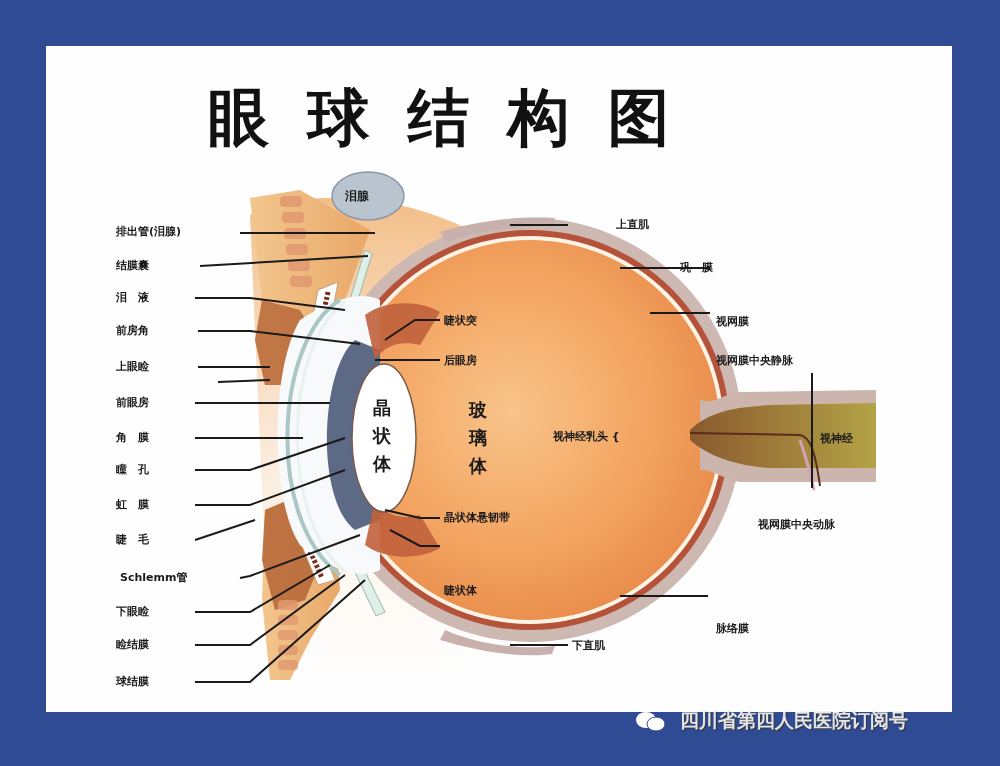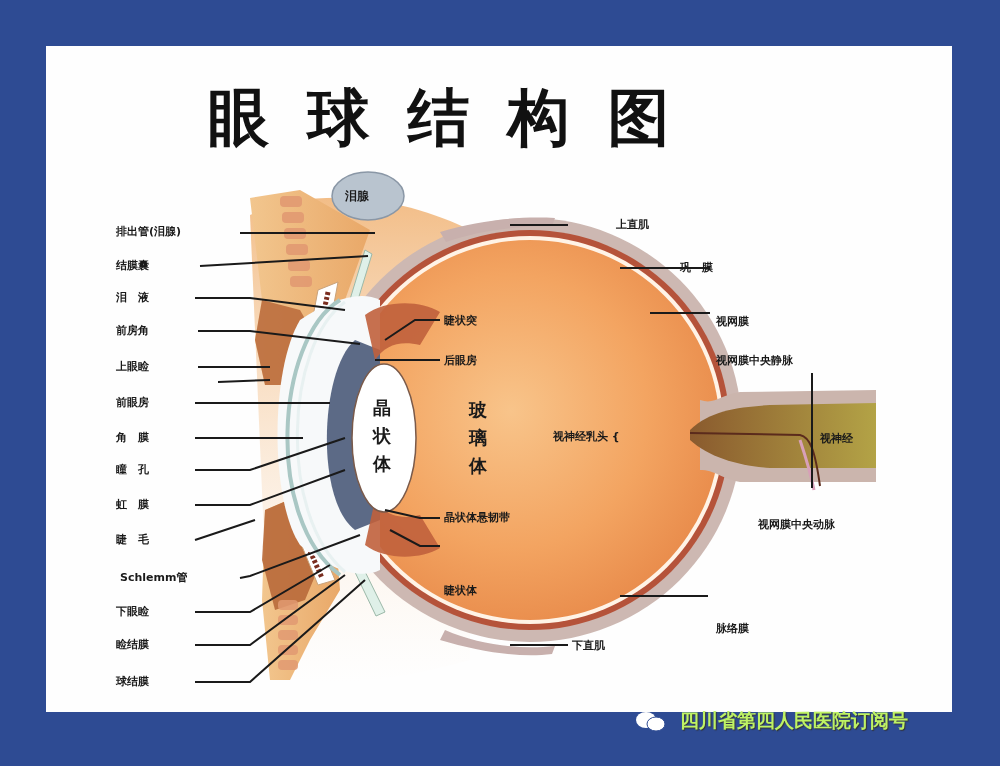--- a/index.html
+++ b/index.html
@@ -3,21 +3,21 @@
 <meta charset="utf-8">
 <style>
   html,body{margin:0;padding:0;}
   body{width:1000px;height:766px;background:#2c4a94;position:relative;overflow:hidden;font-family:"DejaVu Sans","Liberation Sans",sans-serif;}
   .frame{position:absolute;left:0;top:0;width:1000px;height:766px;background:#2e4b93;}
   .panel{position:absolute;left:46px;top:46px;width:906px;height:666px;background:#fefefe;}
   .title{position:absolute;left:46px;top:78px;width:783px;text-align:center;font-family:"DejaVu Sans",sans-serif;font-weight:bold;font-size:62px;letter-spacing:38px;color:#111;line-height:80px;padding-left:40px;box-sizing:border-box;}
   svg.diagram{position:absolute;left:0;top:0;}
   .lbl{position:absolute;font-family:"DejaVu Sans",sans-serif;font-weight:bold;font-size:11px;color:#1a1a1a;white-space:nowrap;line-height:20px;}
   .vlbl{position:absolute;font-family:"DejaVu Sans",sans-serif;font-weight:bold;font-size:18px;color:#1a1a1a;width:20px;line-height:28px;text-align:center;}
-  .watermark{position:absolute;left:680px;top:708px;font-family:"DejaVu Sans",sans-serif;font-weight:bold;font-size:19px;color:#bef264;text-shadow:1px 1px 1px #333;white-space:nowrap;}
+  .watermark{position:absolute;left:680px;top:708px;font-family:"DejaVu Sans",sans-serif;font-weight:bold;font-size:19px;color:#e5e5e5;text-shadow:1px 1px 1px #333;white-space:nowrap;}
 </style>
 </head>
 <body>
 
 <div class="frame"></div>
 <div class="panel"></div>
 
 <div class="title">眼球结构图</div>
 
 <svg class="diagram" width="1000" height="766" viewBox="0 0 1000 766">

